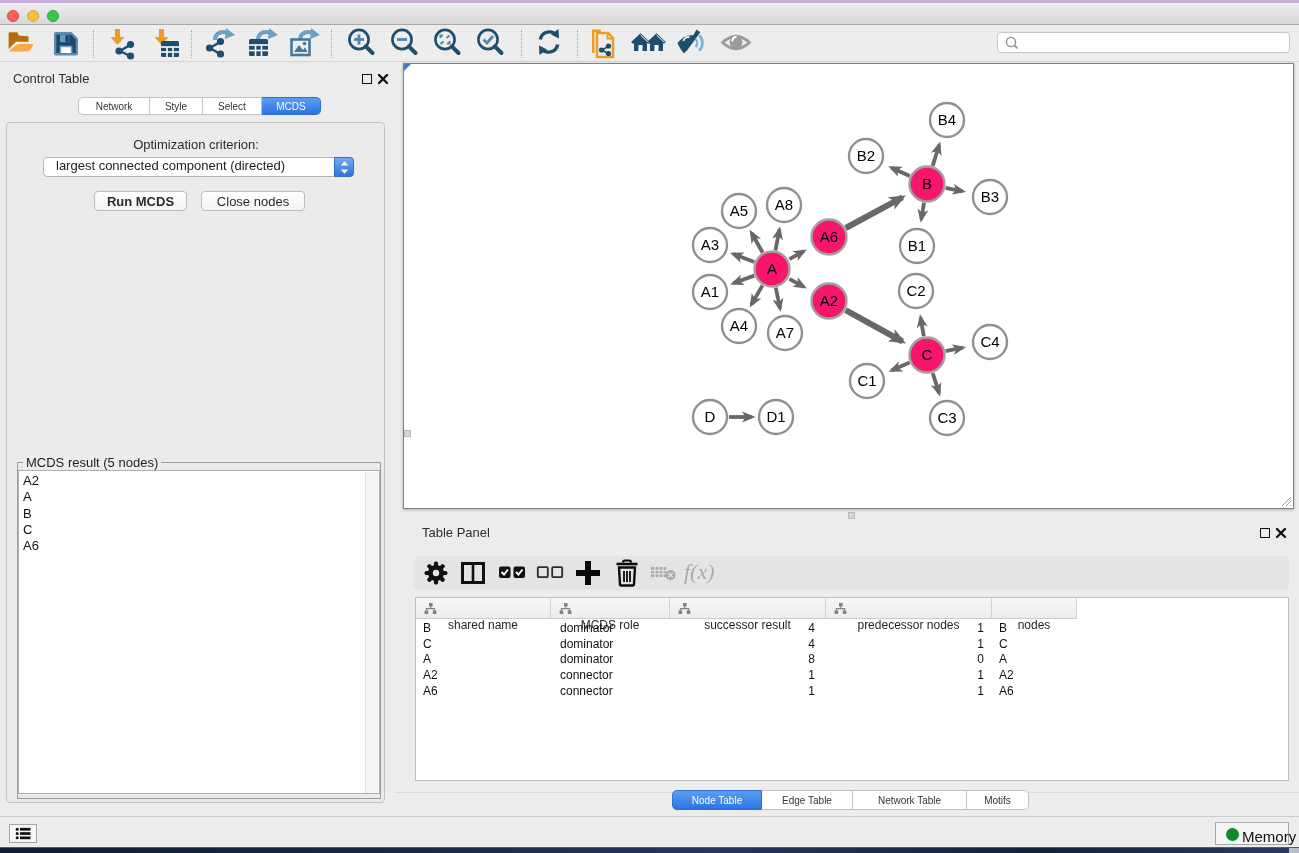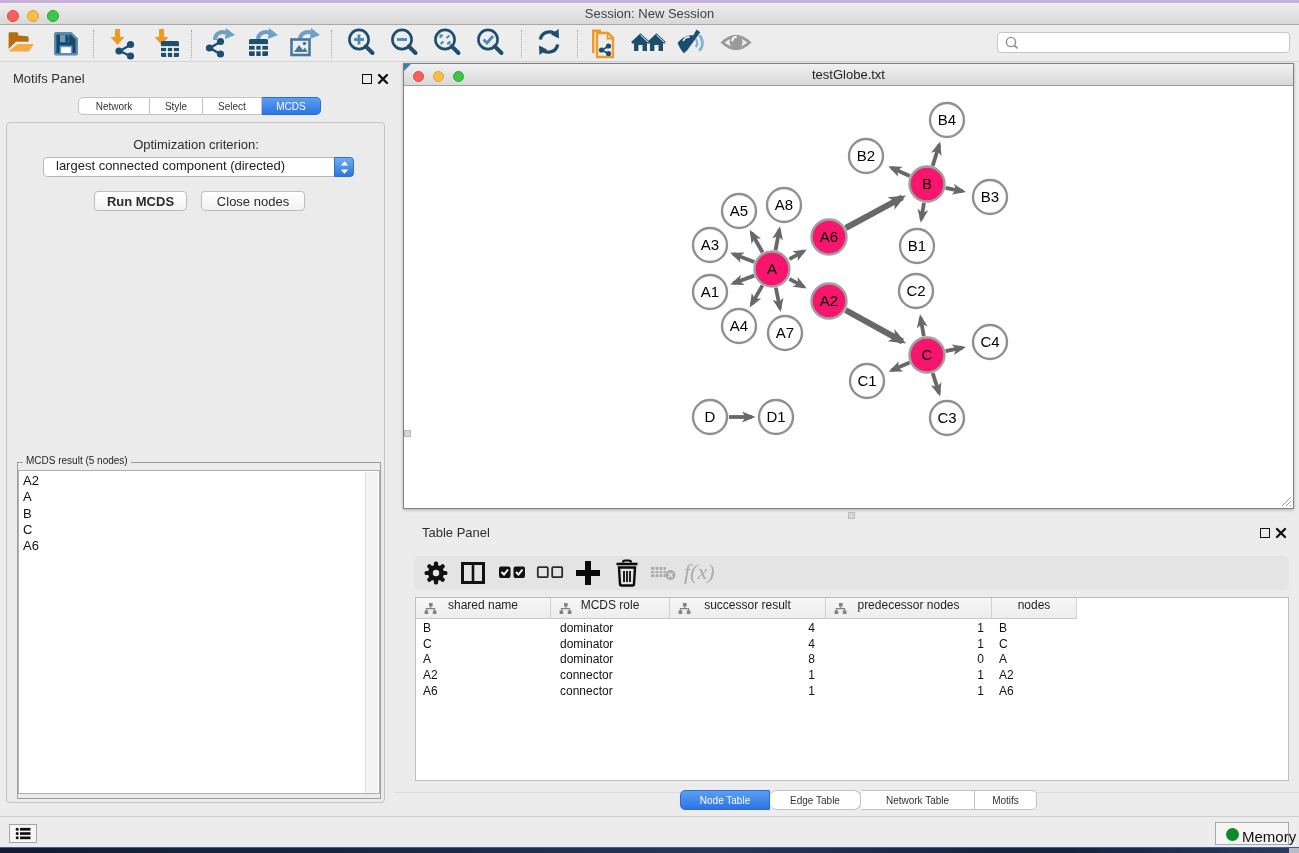--- a/index.html
+++ b/index.html
@@ -37,63 +37,62 @@
 .tab.sel { background:linear-gradient(#5B9EF2,#2D74E4); color:#FFF; border-color:#2B6CD6; }
 #opt-label { left:6px; top:137px; width:380px; text-align:center; font-size:13px; color:#2B2B2B; }
 #dropdown { left:43px; top:157px; width:311px; height:20px; background:#FFF; border:1px solid #B6B6B6; border-radius:4px; }
 #dropdown .txt { position:absolute; left:12px; top:0; font-size:13px; color:#222; }
 #dropdown .btn { position:absolute; right:-1px; top:-1px; width:20px; height:20px; border-radius:0 4px 4px 0;
   background:linear-gradient(#72ABF0,#2D75DE); border:1px solid #2E6FD0; }
 .pbtn { position:absolute; height:20px; background:linear-gradient(#FFFFFF,#F2F2F2); border:1px solid #BCBCBC;
   border-radius:4px; font-size:13px; color:#2B2B2B; text-align:center; line-height:19px; }
 
 #mcds-box { left:17px; top:462px; width:364px; height:337px; border:1px solid #9C9C9C; }
-#mcds-legend { left:23px; top:455px; background:#ECECEC; padding:0 3px; font-size:10px; color:#1E1E1E; z-index:5; }
+#mcds-legend { left:23px; top:455px; background:#ECECEC; padding:0 3px; font-size:13px; color:#1E1E1E; z-index:5; }
 #mcds-list { left:18px; top:470px; width:362px; height:324px; background:#FFF; border:1px solid #AFAFAF; }
 #mcds-list .items { position:absolute; left:4px; top:2px; font-size:13px; color:#111; line-height:16.3px; }
 #mcds-list .sbar { position:absolute; right:1px; top:1px; width:13px; height:321px; background:#F4F4F4; border-left:1px solid #E0E0E0; }
 
 #netwin { left:403px; top:63px; width:891px; height:446px; background:#FFF; border:1px solid #808080; box-shadow:0 1px 3px rgba(0,0,0,0.25); }
 #netwin .tbar { position:absolute; left:0; top:0; width:100%; height:22px;
   background:linear-gradient(#F1F1F1,#D8D8D8); border-bottom:1px solid #9F9F9F; }
 #netwin .tl { top:6.5px; width:11px; height:11px; }
 #netwin .r { left:9px;  background:#F7615C; border:1px solid #E2463F; }
 #netwin .y { left:29px; background:#F8BD45; border:1px solid #DFA133; }
 #netwin .g { left:49px; background:#3BC848; border:1px solid #2BA733; }
 #netwin .t { position:absolute; top:3px; width:100%; text-align:center; font-size:13px; color:#1F1F1F; }
 #graph { position:absolute; left:0; top:22px; }
 
 #tp-title { left:422px; top:525px; font-size:13px; color:#2E2E2E; }
 #tp-toolbar { left:414px; top:556px; width:875px; height:34px; background:#E4E4E4; border-radius:5px; }
 #tbl { left:415px; top:597px; width:874px; height:184px; background:#FFF; border:1px solid #BDBDBD; }
 #tbl .hdr { position:absolute; left:0; top:0; height:21px; background:linear-gradient(#F7F7F7,#EDEDED);
   border-right:1px solid #D2D2D2; border-bottom:1px solid #CACACA; }
 #tbl .hico { position:absolute; top:5px; }
-#tbl .hdr span { display:block; text-align:center; font-size:12px; color:#1F1F1F; margin-top:0; }
+#tbl .hdr span { display:block; text-align:center; font-size:12px; color:#1F1F1F; margin-top:20px; }
 #tbl .rows { position:absolute; left:0; top:23px; font-size:12px; color:#111; }
 #tbl .rows div { position:absolute; white-space:pre; line-height:15.7px; }
 
 #bottomtabs { left:672px; top:790px; }
 #bottomtabs .tab { height:20px; line-height:19px; }
 
 #statusline { left:0; top:816px; width:1299px; height:0; border-top:1px solid #CDCDCD; }
 #listbtn { left:9px; top:824px; width:28px; height:19px; background:#F6F6F6; border:1px solid #A5A5A5; }
 #membtn { left:1215px; top:822px; width:74px; height:23px; background:#F5F5F5; border:1px solid #A8A8A8; font-size:13px; color:#111; }
 #membtn .dot { position:absolute; left:10px; top:5px; width:13px; height:13px; border-radius:50%; background:#0E8A2B; }
 #membtn .lbl { position:absolute; left:26px; top:4.5px; font-size:15px; }
 .handle { position:absolute; width:7px; height:7px; background:#D6D6D6; border:1px solid #B9B9B9; }
 </style>
 </head>
 <body>
 <div class="abs" id="desktop-top"></div>
 <div class="abs" id="titlebar">
   <div class="tl r"></div>
     <div class="tl y"></div>
     <div class="tl g"></div>
-  <div class="t">Session: New Session</div>
 </div>
 <div class="abs" id="toolbar">
   <svg class="ticon" style="left:6px" width="36" height="34" viewBox="0 0 36 34">
     <path d="M2.6,7.6 Q2.6,6.2 4,6.2 L10.6,6.2 Q11.9,6.2 12.1,7.5 L12.4,9.6 L21.4,10.2 Q22.6,10.3 22.6,11.5 L22.6,15.7 L10,15.7 L2.6,23 Z" fill="#B56E0C"></path>
     <path d="M12.7,17.9 L26.6,17.9 Q28,17.9 27.4,19 L23.6,24.6 Q23,25.5 21.8,25.5 L3.8,25.5 Q2.4,25.5 3.3,24.4 L11,18.5 Q11.7,17.9 12.7,17.9 Z" fill="#F5A947"></path>
   </svg>
   <svg class="ticon" style="left:50px" width="32" height="34" viewBox="0 0 32 34">
     <path d="M4,8 Q4,6 6,6 L21.5,6 L28,12.5 L28,27.5 Q28,29.5 26,29.5 L6,29.5 Q4,29.5 4,27.5 Z" fill="#5D8CAD"></path>
     <path d="M6.4,9.8 Q6.4,8.6 7.6,8.6 L20.6,8.6 L25.6,13.6 L25.6,27 L6.4,27 Z" fill="#15486B"></path>
     <rect x="10" y="8.6" width="9.2" height="7.6" fill="#6F9BB8"></rect>
@@ -224,21 +223,21 @@
   <div class="sep" style="left:521px"></div>
   <div class="sep" style="left:577px"></div>
   <div id="searchbox">
     <svg width="18" height="18" style="position:absolute;left:5px;top:1px" viewBox="0 0 18 18">
       <circle cx="8" cy="8" r="4.6" fill="none" stroke="#8E8E8E" stroke-width="1.4"></circle>
       <line x1="11.4" y1="11.4" x2="14.5" y2="14.5" stroke="#8E8E8E" stroke-width="1.6"></line>
     </svg>
   </div>
 </div>
 
-<div class="abs" id="cp-title">Motifs Panel</div>
+<div class="abs" id="cp-title">Control Table</div>
 <div class="wbtn-sq" style="left:362px; top:74px;"></div>
 <svg class="abs" style="left:376px; top:72px;" width="14" height="14" viewBox="0 0 14 14">
   <path d="M3 3 L11 11 M11 3 L3 11" stroke="#111" stroke-width="2.4" stroke-linecap="round"></path>
 </svg>
 <div class="abs" id="cp-content"></div>
 <div class="tabrow" style="left:78px; top:97px;">
   <div class="tab first" style="width:72px;">Network</div>
   <div class="tab" style="width:53px;">Style</div>
   <div class="tab" style="width:59px;">Select</div>
   <div class="tab last sel" style="width:59px;">MCDS</div>
@@ -257,26 +256,20 @@
 <div class="pbtn" style="left:201px; top:191px; width:104px;">Close nodes</div>
 <div class="abs" id="mcds-box"></div>
 <div class="abs" id="mcds-legend">MCDS result (5 nodes)</div>
 <div class="abs" id="mcds-list">
   <div class="items">A2<br>A<br>B<br>C<br>A6</div>
   <div class="sbar"></div>
 </div>
 
 <div class="abs" style="left:404px; top:64px; width:0; height:0; border-top:7px solid #3E7AB8; border-right:7px solid transparent; z-index:3;"></div>
 <div class="abs" id="netwin">
-  <div class="tbar">
-    <div class="tl r"></div>
-      <div class="tl y"></div>
-      <div class="tl g"></div>
-    <div class="t">testGlobe.txt</div>
-  </div>
   <svg id="graph" width="889" height="422" viewBox="0 0 889 422">
   <defs>
     <marker id="ah" markerUnits="userSpaceOnUse" markerWidth="16" markerHeight="13" refX="10" refY="6" orient="auto">
       <path d="M0,0.5 L13.5,6 L0,11.5 L3.5,6 Z" fill="#686868"></path>
     </marker>
     <marker id="aH" markerUnits="userSpaceOnUse" markerWidth="20" markerHeight="16" refX="13" refY="7.5" orient="auto">
       <path d="M0,0.5 L17,7.5 L0,14.5 L4.5,7.5 Z" fill="#686868"></path>
     </marker>
   </defs>
   <style>
@@ -487,22 +480,22 @@
 1</div>
     <div style="left:583px;top:0;">B
 C
 A
 A2
 A6</div>
   </div>
 </div>
 <div class="abs" style="left:395px; top:792px; width:904px; height:0; border-top:1px solid #DADADA;"></div>
 <div class="tabrow" id="bottomtabs">
-  <div class="tab first sel" style="width:90px;margin-left:8px;">Node Table</div>
-  <div class="tab" style="width:91px;border-radius:7px;">Edge Table</div>
+  <div class="tab first sel" style="width:90px;">Node Table</div>
+  <div class="tab" style="width:91px;">Edge Table</div>
   <div class="tab" style="width:114px;">Network Table</div>
   <div class="tab last" style="width:62px;">Motifs</div>
 </div>
 
 <div class="abs" id="statusline"></div>
 <div class="abs" id="listbtn">
   <svg width="26" height="17" viewBox="0 0 26 17" style="position:absolute;left:0;top:0">
     <circle cx="7.2" cy="4.2" r="1.5" fill="#111"></circle>
       <rect x="10" y="2.9" width="10.5" height="2.7" fill="#111"></rect>
     <circle cx="7.2" cy="8.5" r="1.5" fill="#111"></circle>

